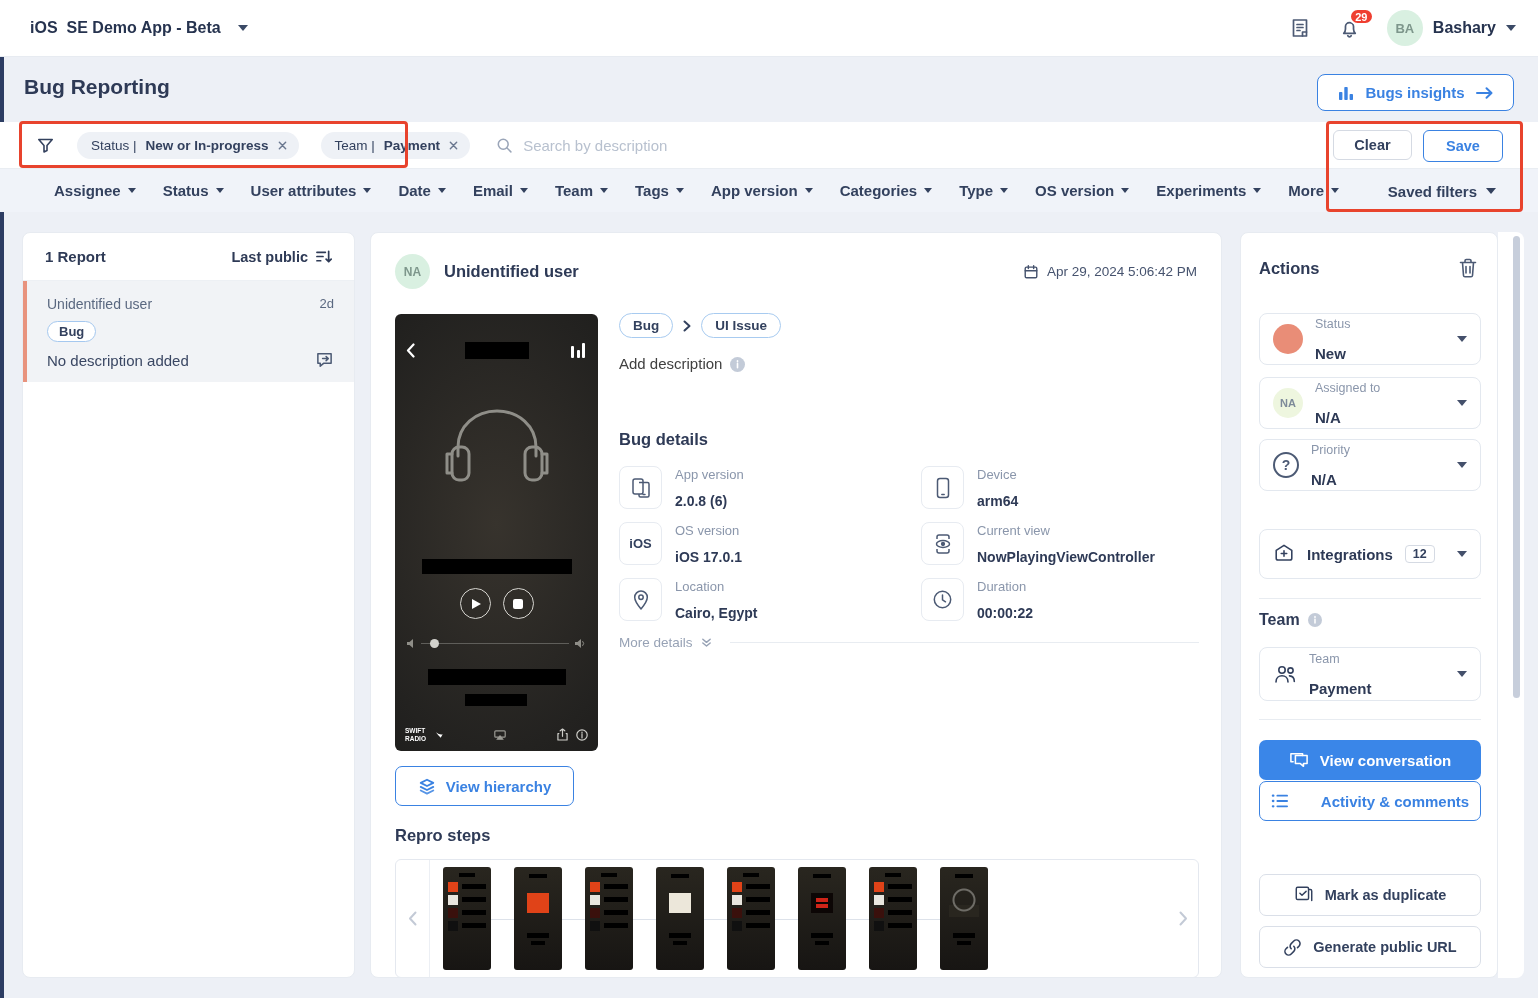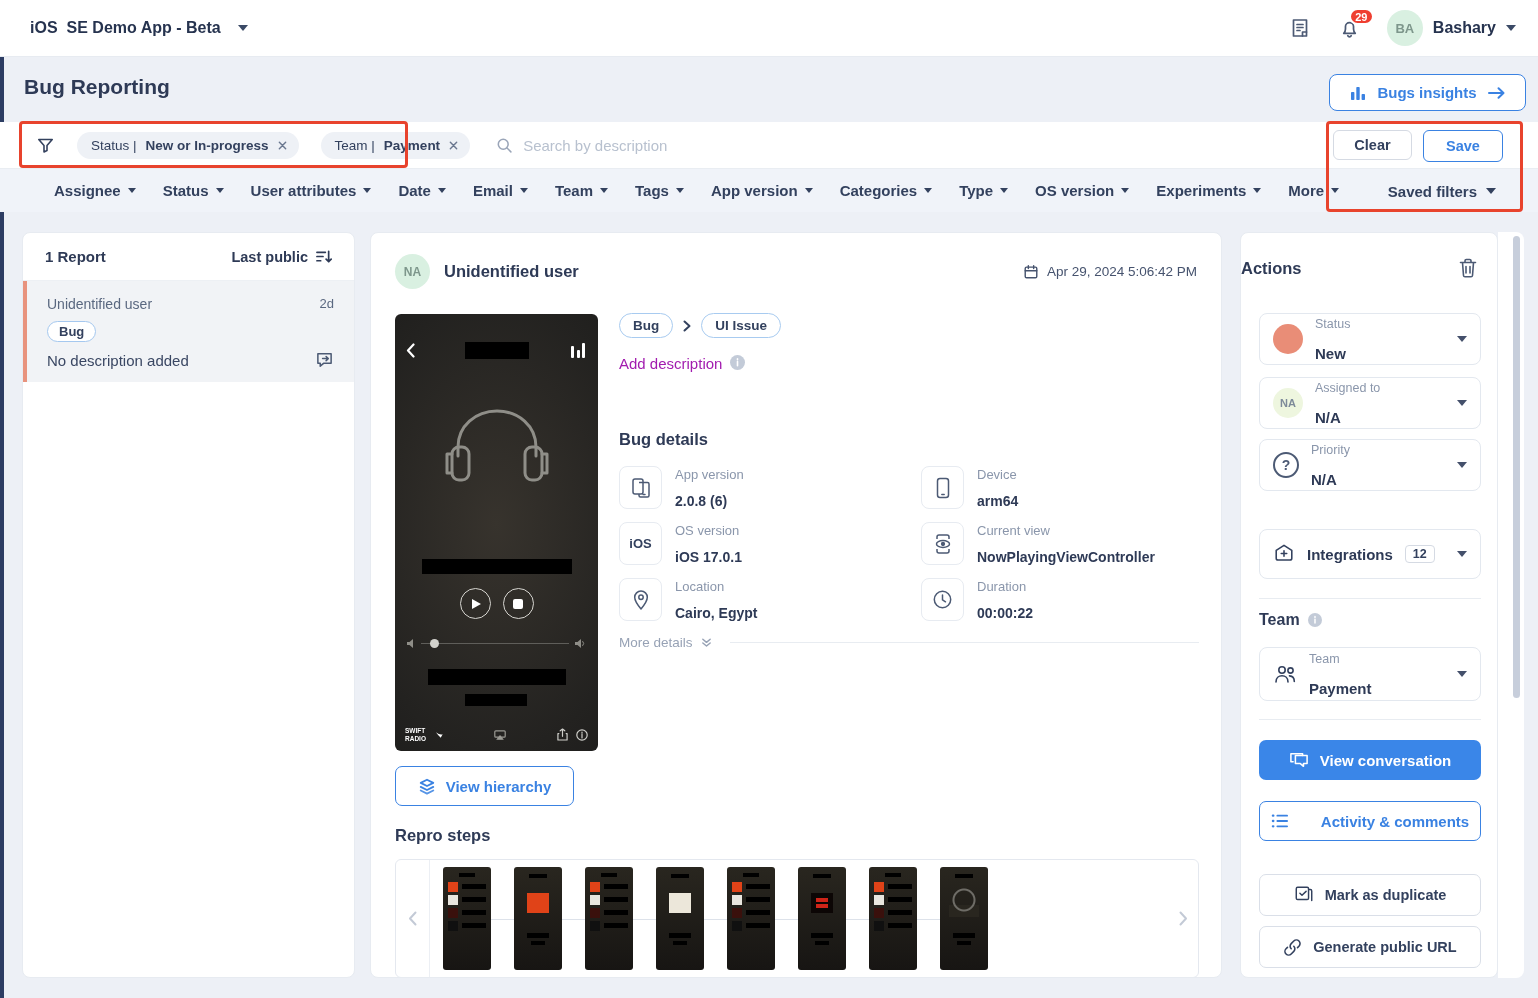--- a/index.html
+++ b/index.html
@@ -20,21 +20,21 @@
   .avatar { border-radius:50%; background:#d9f0e1; color:#7d968b; font-weight:700; display:flex; align-items:center; justify-content:center; }
   .tb-avatar { width:36px; height:36px; font-size:13px; }
   .tb-username { font-weight:700; font-size:16px; color:#26334f; }
   .tb-user .caret { color:#3b4a66; }
 
   
   .left-strip { position:absolute; left:0; top:57px; width:4px; bottom:0; background:#2d3d63; }
 
   
   .page-title { position:absolute; left:24px; top:75px; font-size:21px; font-weight:700; color:#2e3a56; }
-  .insights-btn { position:absolute; right:12px; top:74px; width:197px; height:37px; background:#fff; border:1.5px solid #3a82e2; border-radius:8px; display:flex; align-items:center; justify-content:center; gap:10px; color:#3a82e2; font-weight:700; font-size:15px; cursor:pointer; }
+  .insights-btn { position:absolute; right:24px; top:74px; width:197px; height:37px; background:#fff; border:1.5px solid #3a82e2; border-radius:8px; display:flex; align-items:center; justify-content:center; gap:10px; color:#3a82e2; font-weight:700; font-size:15px; cursor:pointer; }
 
   
   .filterbar { position:absolute; left:0; right:0; top:122px; height:46px; background:#fff; display:flex; align-items:center; }
   .funnel-wrap { margin-left:36px; display:flex; align-items:center; }
   .chip { display:flex; align-items:center; gap:9px; background:#eef1f6; border-radius:14px; height:27px; padding:0 12px 0 14px; margin-left:22px; font-size:13.5px; color:#33415e; cursor:pointer; }
   .chip b { font-weight:700; }
   .chip .chip-x { display:flex; align-items:center; cursor:pointer; }
   .searchbox { display:flex; align-items:center; gap:10px; margin-left:26px; flex:1; }
   .searchbox input { border:none; outline:none; font-size:15px; color:#33415e; width:420px; font-family:"Liberation Sans",sans-serif; background:transparent; }
   .searchbox input::placeholder { color:#b8c1cf; }
@@ -94,21 +94,21 @@
   .ph-bar3 { position:absolute; left:70px; top:380px; width:62px; height:12px; background:#000; }
   .ph-bottom { position:absolute; left:10px; right:10px; bottom:9px; display:flex; align-items:center; }
   .ph-logo { display:flex; align-items:center; gap:2px; color:#fff; font-size:6.5px; font-weight:700; line-height:1.15; width:38px; }
   .ph-center-ic { margin-left:auto; margin-right:auto; }
   .ph-right-ics { display:flex; gap:8px; align-items:center; }
 
   
   .dp-right { position:absolute; left:248px; top:80px; width:580px; }
   .cat-chips { display:flex; align-items:center; gap:10px; }
   .cat-chip { border:1.5px solid #a8cbf0; border-radius:13px; height:25px; padding:0 13px; display:flex; align-items:center; font-size:13.5px; font-weight:700; color:#33415e; background:#fff; cursor:pointer; }
-  .add-desc { margin-top:17px; display:flex; align-items:flex-start; gap:8px; font-size:15px; color:#a21caf; cursor:pointer; }
+  .add-desc { margin-top:17px; display:flex; align-items:flex-end; gap:8px; font-size:15px; color:#404040; cursor:pointer; }
   .bd-title { margin-top:58px; font-size:16.5px; font-weight:700; color:#2e3a56; }
   .details-grid { margin-top:15px; display:grid; grid-template-columns:302px auto; row-gap:9px; }
   .detail-item { display:flex; align-items:center; gap:13px; height:47px; }
   .di-icon { width:43px; height:43px; border:1px solid #e7ebf1; border-radius:8px; display:flex; align-items:center; justify-content:center; color:#4c5a74; flex:none; }
   .di-ios { font-size:13px; font-weight:700; color:#33415e; }
   .di-label { font-size:13px; color:#8a96ab; }
   .di-value { font-size:14px; font-weight:700; color:#2e3a56; margin-top:11px; }
   .more-details { margin-top:12px; display:flex; align-items:center; gap:8px; font-size:13.5px; color:#97a2b5; cursor:pointer; }
   .md-line { flex:1; height:1px; background:#e8ecf1; margin-left:10px; }
 
@@ -153,21 +153,21 @@
       radial-gradient(circle at 24px 33px, rgba(0,0,0,0) 9px, #6e6c66 10px, #6e6c66 11px, rgba(0,0,0,0) 12px),
       linear-gradient(#29261f,#29261f),
       linear-gradient(#000,#000), linear-gradient(#000,#000),
       linear-gradient(180deg,#29261f,#171513);
     background-size:18px 4px, 100% 100%, 30px 12px, 22px 5px, 14px 4px, 100% 100%;
     background-position:15px 7px, 0 0, 9px 38px, 13px 66px, 17px 74px, 0 0; }
   .car-right { width:30px; display:flex; align-items:center; justify-content:center; cursor:pointer; }
 
   
   .actions-panel { left:1240px; width:258px; height:746px; }
-  .ap-header { display:flex; align-items:center; justify-content:space-between; padding:25px 20px 0 0; }
+  .ap-header { display:flex; align-items:center; justify-content:space-between; padding:25px 20px 0 18px; }
   .ap-title { font-size:16.5px; font-weight:700; color:#2e3a56; }
   .action-card { position:absolute; left:18px; width:222px; border:1px solid #e3e8ef; border-radius:8px; background:#fff; display:flex; align-items:center; padding:0 13px; gap:12px; cursor:pointer; }
   .ac-caret { margin-left:auto; color:#44506b; }
   .ac-label { font-size:12.5px; color:#8a96ab; }
   .ac-value { font-size:15px; font-weight:700; color:#2e3a56; margin-top:14px; }
   .status-dot { width:30px; height:30px; border-radius:50%; background:#e98d77; flex:none; }
   .ac-avatar { width:30px; height:30px; background:#eef6df; color:#7d8a99; font-size:11px; flex:none; }
   .q-circle { width:26px; height:26px; border:2px solid #4c5a74; border-radius:50%; display:flex; align-items:center; justify-content:center; font-size:14px; font-weight:700; color:#4c5a74; flex:none; }
   .q-circle::after { content:"?"; }
   .card-status { top:80px; height:52px; }
@@ -175,21 +175,21 @@
   .card-priority { top:206px; height:52px; }
   .card-integrations { top:296px; height:50px; }
   .int-label { font-size:15px; font-weight:700; color:#2e3a56; }
   .int-badge { border:1px solid #d5dae3; border-radius:4px; padding:1px 7px; font-size:12.5px; font-weight:700; color:#33415e; }
   .ap-divider { position:absolute; left:18px; width:222px; height:1px; background:#e8ecf1; }
   .div1 { top:365px; } .div2 { top:486px; }
   .team-header { position:absolute; left:18px; top:378px; display:flex; align-items:center; gap:8px; font-size:16px; font-weight:700; color:#2e3a56; }
   .card-team { top:414px; height:54px; }
   .ap-btn { position:absolute; left:18px; width:222px; height:40px; border-radius:7px; display:flex; align-items:center; justify-content:center; gap:11px; font-size:15px; font-weight:700; cursor:pointer; }
   .btn-conversation { top:507px; background:#3a86e8; color:#fff; border:none; }
-  .btn-activity { top:568px; background:#fff; color:#3a82e2; border:1.5px solid #3a82e2;gap:32px; }
+  .btn-activity { top:548px; background:#fff; color:#3a82e2; border:1.5px solid #3a82e2;gap:32px; }
   .btn-duplicate { top:641px; height:42px; background:#fff; color:#33415e; border:1px solid #dadfe8; font-size:14.5px; }
   .btn-url { top:693px; height:42px; background:#fff; color:#33415e; border:1px solid #dadfe8; font-size:14.5px; }
 
   
   .scroll-gutter { position:absolute; left:1498px; top:232px; width:26px; height:746px; background:#fff; border-radius:0 8px 8px 0; }
   .scroll-thumb { position:absolute; left:1513px; top:236px; width:7px; height:462px; border-radius:4px; background:#c7cedb; cursor:pointer; }
 
   svg { display:block; }
 </style>
 </head>

